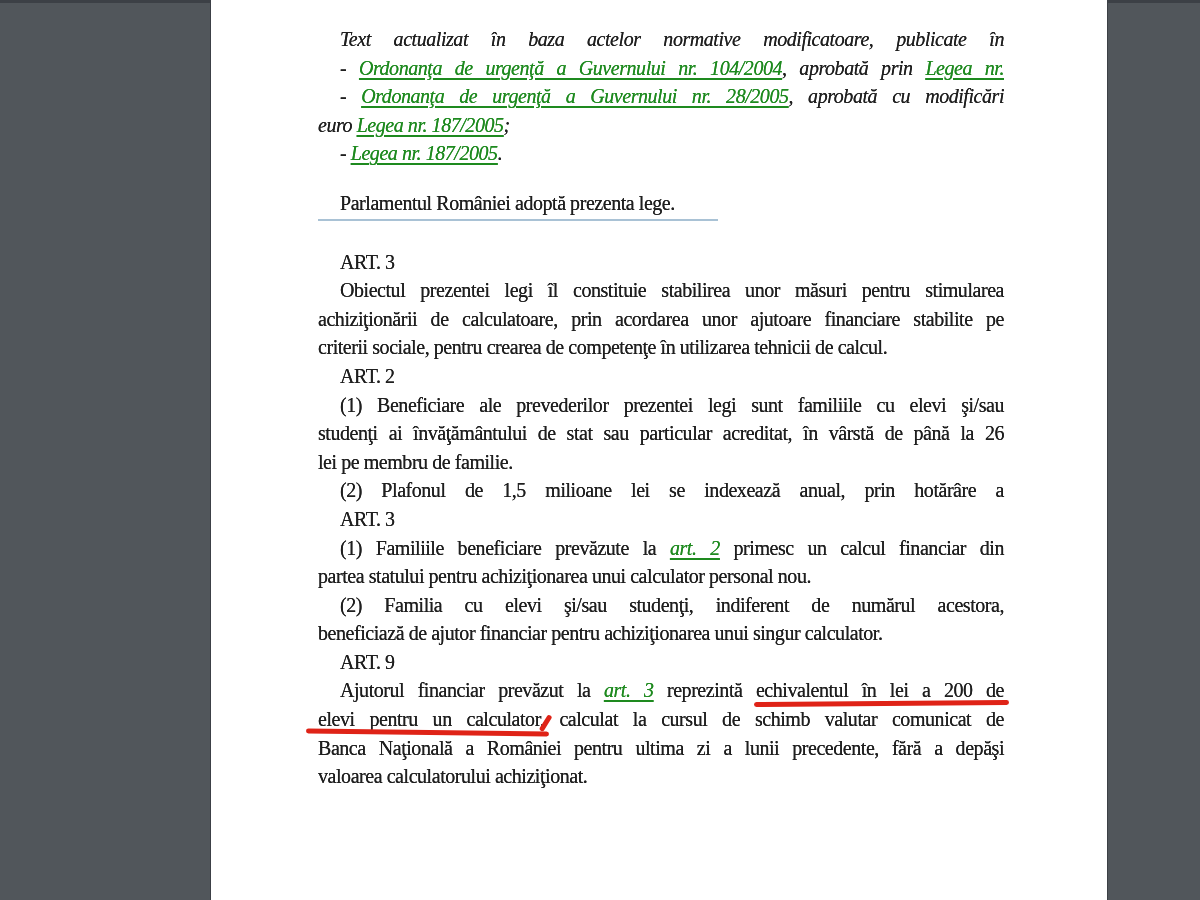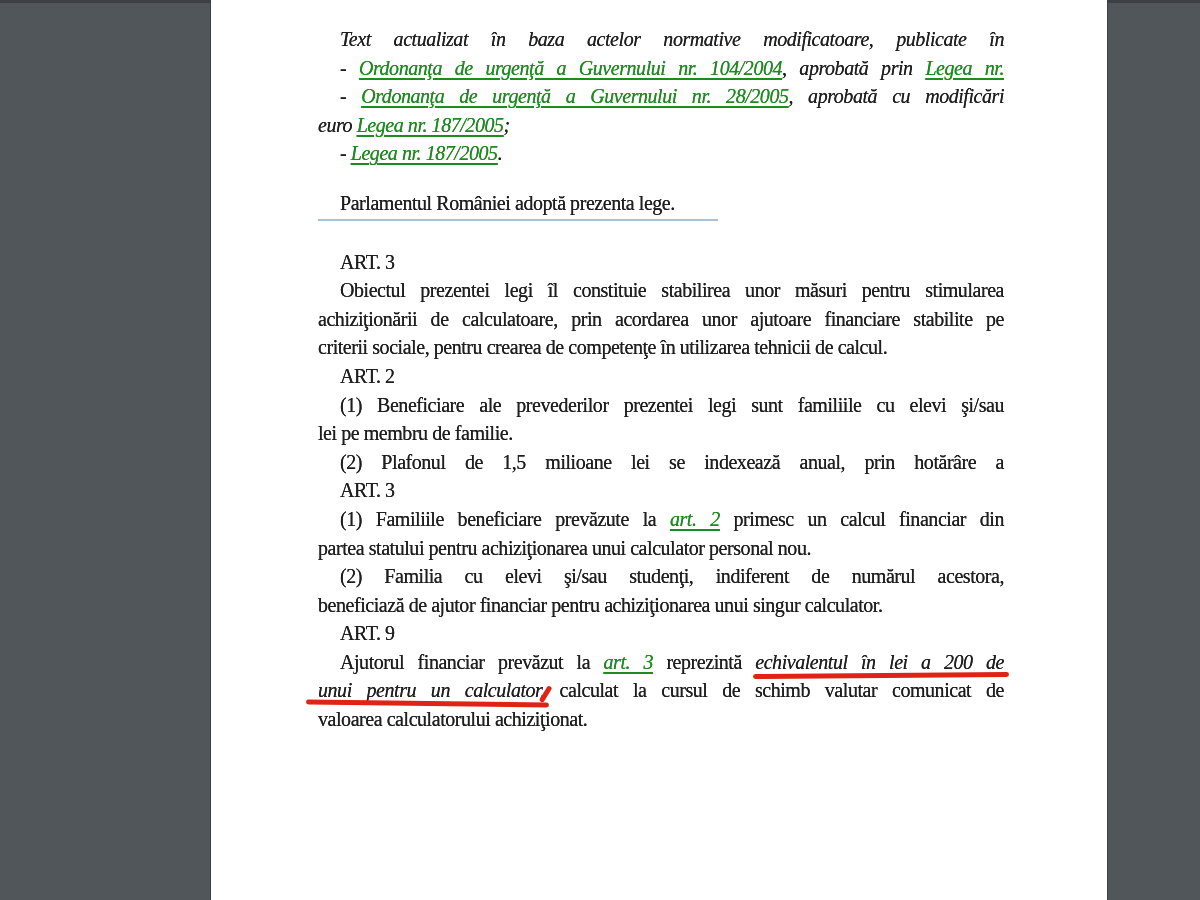--- a/index.html
+++ b/index.html
@@ -17,21 +17,21 @@
            letter-spacing:-0.45px;text-shadow:0 0 0.5px currentColor;}
   .blk.it{font-style:italic;}
   .blk-adoption{margin-top:21px;}
   .blk-articles{margin-top:30px;}
   .line{line-height:28.6px;white-space:nowrap;position:relative;}
   .line.ind{text-indent:22px;}
   .line.j{text-align:justify;text-align-last:justify;}
   .lnk{color:var(--green);text-decoration:underline;
        text-decoration-thickness:1.5px;text-underline-offset:3px;cursor:pointer;font-style:italic;}
   .hrule{position:absolute;left:0;top:30px;width:400px;height:2px;background:var(--blue);}
-  .red{position:relative;font-style:italic;}
+  .red{position:relative;}
   .red::after{content:"";position:absolute;height:5px;background:var(--red);border-radius:3px;}
   .red-a::after{left:-2px;right:-5px;bottom:-5px;transform:rotate(-0.5deg);}
   .redhook::after{left:-12px;right:-4px;bottom:-5px;transform:rotate(0.7deg);}
   .redhook::before{content:"";position:absolute;right:2px;bottom:-2px;width:5px;height:18px;
        background:var(--red);border-radius:3px;transform:rotate(32deg);transform-origin:bottom right;}
 </style>
 </head>
 <body>
 
 <div class="side side-left"></div>
@@ -49,27 +49,29 @@
       <div class="blk blk-adoption">
         <div class="line ind"><span class="pln">Parlamentul României adoptă prezenta lege.</span><div class="hrule"></div></div>
       </div>
       <div class="blk blk-articles">
         <div class="line ind"><span class="pln">ART. 3</span></div>
         <div class="line ind j"><span class="pln">Obiectul prezentei legi îl constituie stabilirea unor măsuri pentru stimularea</span></div>
         <div class="line j"><span class="pln">achiziţionării de calculatoare, prin acordarea unor ajutoare financiare stabilite pe</span></div>
         <div class="line"><span class="pln">criterii sociale, pentru crearea de competenţe în utilizarea tehnicii de calcul.</span></div>
         <div class="line ind"><span class="pln">ART. 2</span></div>
         <div class="line ind j"><span class="pln">(1) Beneficiare ale prevederilor prezentei legi sunt familiile cu elevi şi/sau</span></div>
+        <div class="line j"><span class="pln">studenţi ai învăţământului de stat sau particular acreditat, în vârstă de până la 26</span></div>
         <div class="line"><span class="pln">lei pe membru de familie.</span></div>
         <div class="line ind j"><span class="pln">(2) Plafonul de 1,5 milioane lei se indexează anual, prin hotărâre a</span></div>
         <div class="line ind"><span class="pln">ART. 3</span></div>
         <div class="line ind j"><span class="pln">(1) Familiile beneficiare prevăzute la </span><span class="lnk">art. 2</span><span class="pln"> primesc un calcul financiar din</span></div>
         <div class="line"><span class="pln">partea statului pentru achiziţionarea unui calculator personal nou.</span></div>
         <div class="line ind j"><span class="pln">(2) Familia cu elevi şi/sau studenţi, indiferent de numărul acestora,</span></div>
         <div class="line"><span class="pln">beneficiază de ajutor financiar pentru achiziţionarea unui singur calculator.</span></div>
         <div class="line ind"><span class="pln">ART. 9</span></div>
         <div class="line ind j"><span class="pln">Ajutorul financiar prevăzut la </span><span class="lnk">art. 3</span><span class="pln"> reprezintă </span><span class="red red-a">echivalentul în lei a 200 de</span></div>
-        <div class="line j"><span class="red redhook">unui pentru un calculator,</span><span class="pln"> calculat la cursul de schimb valutar comunicat de</span></div>
+        <div class="line j"><span class="red redhook">elevi pentru un calculator,</span><span class="pln"> calculat la cursul de schimb valutar comunicat de</span></div>
+        <div class="line j"><span class="pln">Banca Naţională a României pentru ultima zi a lunii precedente, fără a depăşi</span></div>
         <div class="line"><span class="pln">valoarea calculatorului achiziţionat.</span></div>
       </div>
     </div>
 </div>
 <div class="side side-right"></div>
 
 </body></html>

